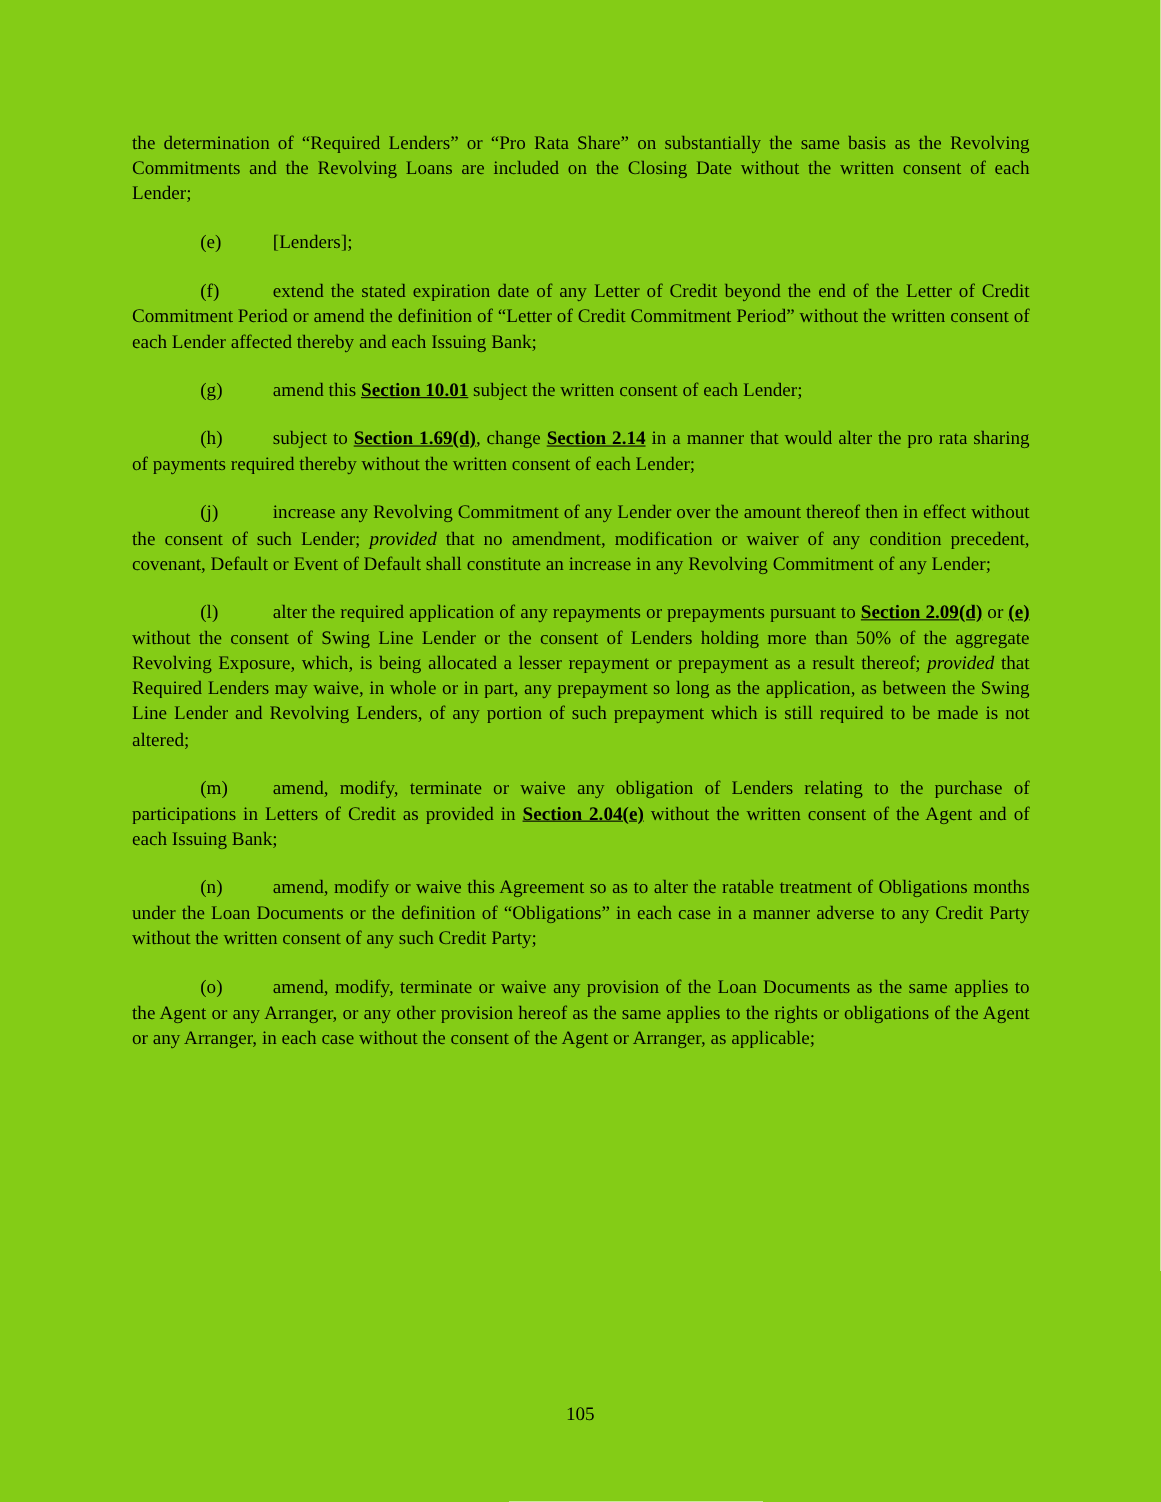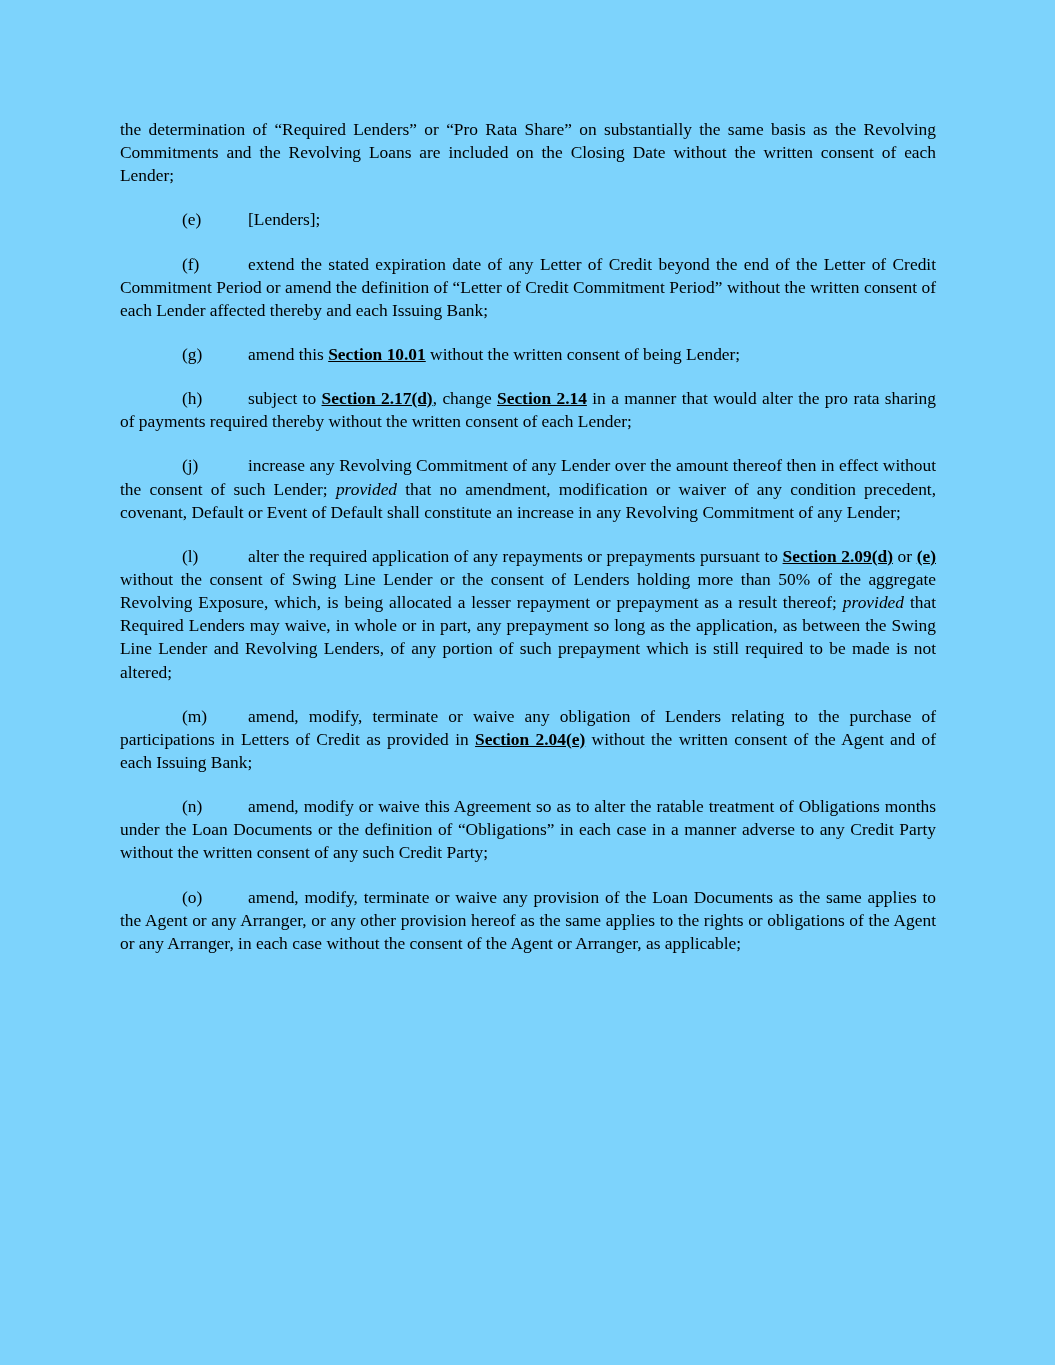--- a/index.html
+++ b/index.html
@@ -4,21 +4,21 @@
 <style>
   html, body {
     margin: 0;
     padding: 0;
     background: #ffffff;
   }
   .page {
     position: relative;
     width: 1055px;
     height: 1365px;
-    background: #7dd3fc;
+    background: #84cc16;
     font-family: "Liberation Serif", serif;
     color: #000000;
     box-sizing: border-box;
   }
   .content {
     position: absolute;
     left: 120px;
     top: 118px;
     width: 816px;
   }
@@ -64,32 +64,33 @@
 
   <div class="content">
 
     <p class="para lead"><span>the determination of “Required Lenders” or “Pro Rata Share” on substantially the same basis as the Revolving Commitments and the Revolving Loans are included on the Closing Date without the written consent of each Lender;</span></p>
 
 
     <p class="para item"><span class="itemlabel">(e)</span><span>[Lenders];</span></p>
 
     <p class="para item"><span class="itemlabel">(f)</span><span>extend the stated expiration date of any Letter of Credit beyond the end of the Letter of Credit Commitment Period or amend the definition of “Letter of Credit Commitment Period” without the written consent of each Lender affected thereby and each Issuing Bank;</span></p>
 
-    <p class="para item"><span class="itemlabel">(g)</span><span>amend this </span><b class="sec">Section 10.01</b><span> without the written consent of being Lender;</span></p>
+    <p class="para item"><span class="itemlabel">(g)</span><span>amend this </span><b class="sec">Section 10.01</b><span> subject the written consent of each Lender;</span></p>
 
-    <p class="para item"><span class="itemlabel">(h)</span><span>subject to </span><b class="sec">Section 2.17(d)</b><span>, change </span><b class="sec">Section 2.14</b><span> in a manner that would alter the pro rata sharing of payments required thereby without the written consent of each Lender;</span></p>
+    <p class="para item"><span class="itemlabel">(h)</span><span>subject to </span><b class="sec">Section 1.69(d)</b><span>, change </span><b class="sec">Section 2.14</b><span> in a manner that would alter the pro rata sharing of payments required thereby without the written consent of each Lender;</span></p>
 
 
     <p class="para item"><span class="itemlabel">(j)</span><span>increase any Revolving Commitment of any Lender over the amount thereof then in effect without the consent of such Lender; </span><i class="it">provided</i><span> that no amendment, modification or waiver of any condition precedent, covenant, Default or Event of Default shall constitute an increase in any Revolving Commitment of any Lender;</span></p>
 
 
     <p class="para item"><span class="itemlabel">(l)</span><span>alter the required application of any repayments or prepayments pursuant to </span><b class="sec">Section 2.09(d)</b><span> or </span><b class="sec">(e)</b><span> without the consent of Swing Line Lender or the consent of Lenders holding more than 50% of the aggregate Revolving Exposure, which, is being allocated a lesser repayment or prepayment as a result thereof; </span><i class="it">provided</i><span> that Required Lenders may waive, in whole or in part, any prepayment so long as the application, as between the Swing Line Lender and Revolving Lenders, of any portion of such prepayment which is still required to be made is not altered;</span></p>
 
     <p class="para item"><span class="itemlabel">(m)</span><span>amend, modify, terminate or waive any obligation of Lenders relating to the purchase of participations in Letters of Credit as provided in </span><b class="sec">Section 2.04(e)</b><span> without the written consent of the Agent and of each Issuing Bank;</span></p>
 
     <p class="para item"><span class="itemlabel">(n)</span><span>amend, modify or waive this Agreement so as to alter the ratable treatment of Obligations months under the Loan Documents or the definition of “Obligations” in each case in a manner adverse to any Credit Party without the written consent of any such Credit Party;</span></p>
 
     <p class="para item"><span class="itemlabel">(o)</span><span>amend, modify, terminate or waive any provision of the Loan Documents as the same applies to the Agent or any Arranger, or any other provision hereof as the same applies to the rights or obligations of the Agent or any Arranger, in each case without the consent of the Agent or Arranger, as applicable;</span></p>
 
   </div>
 
+  <div class="footer">105</div>
 
 </div>
 
 </body></html>

